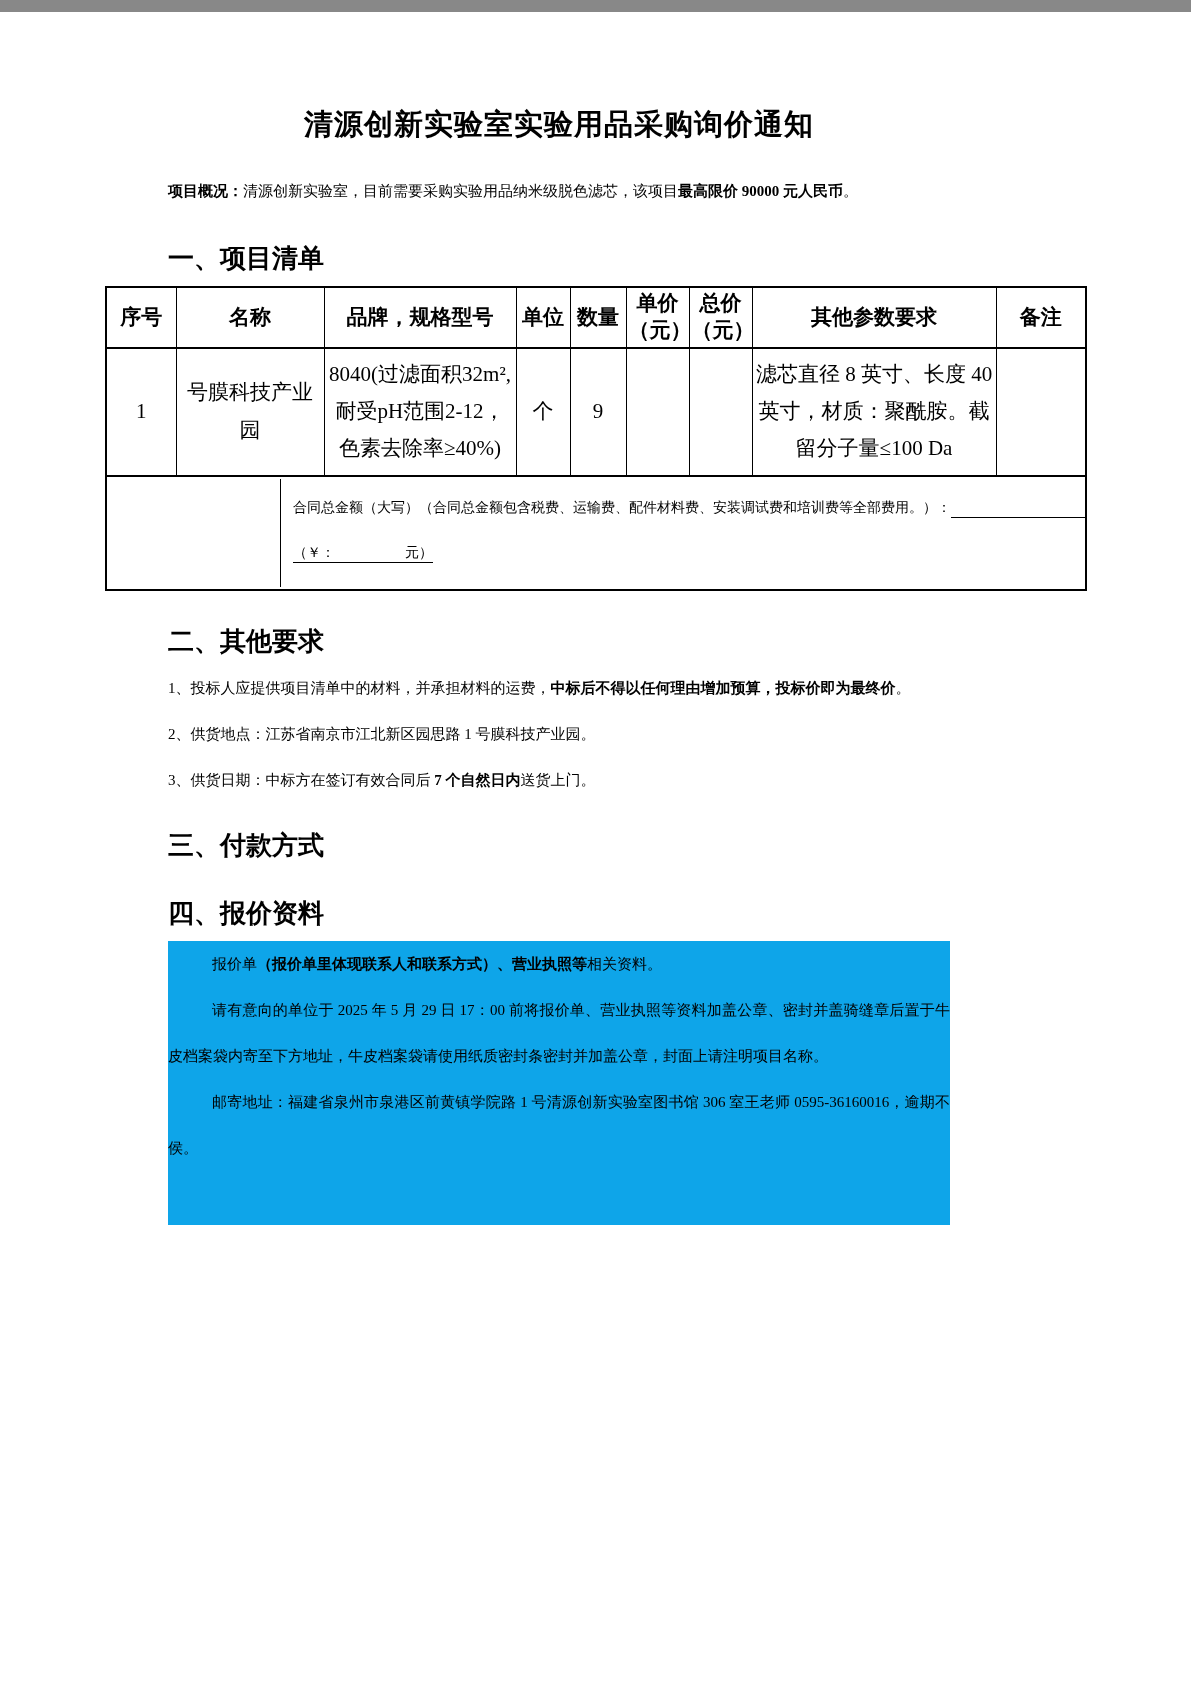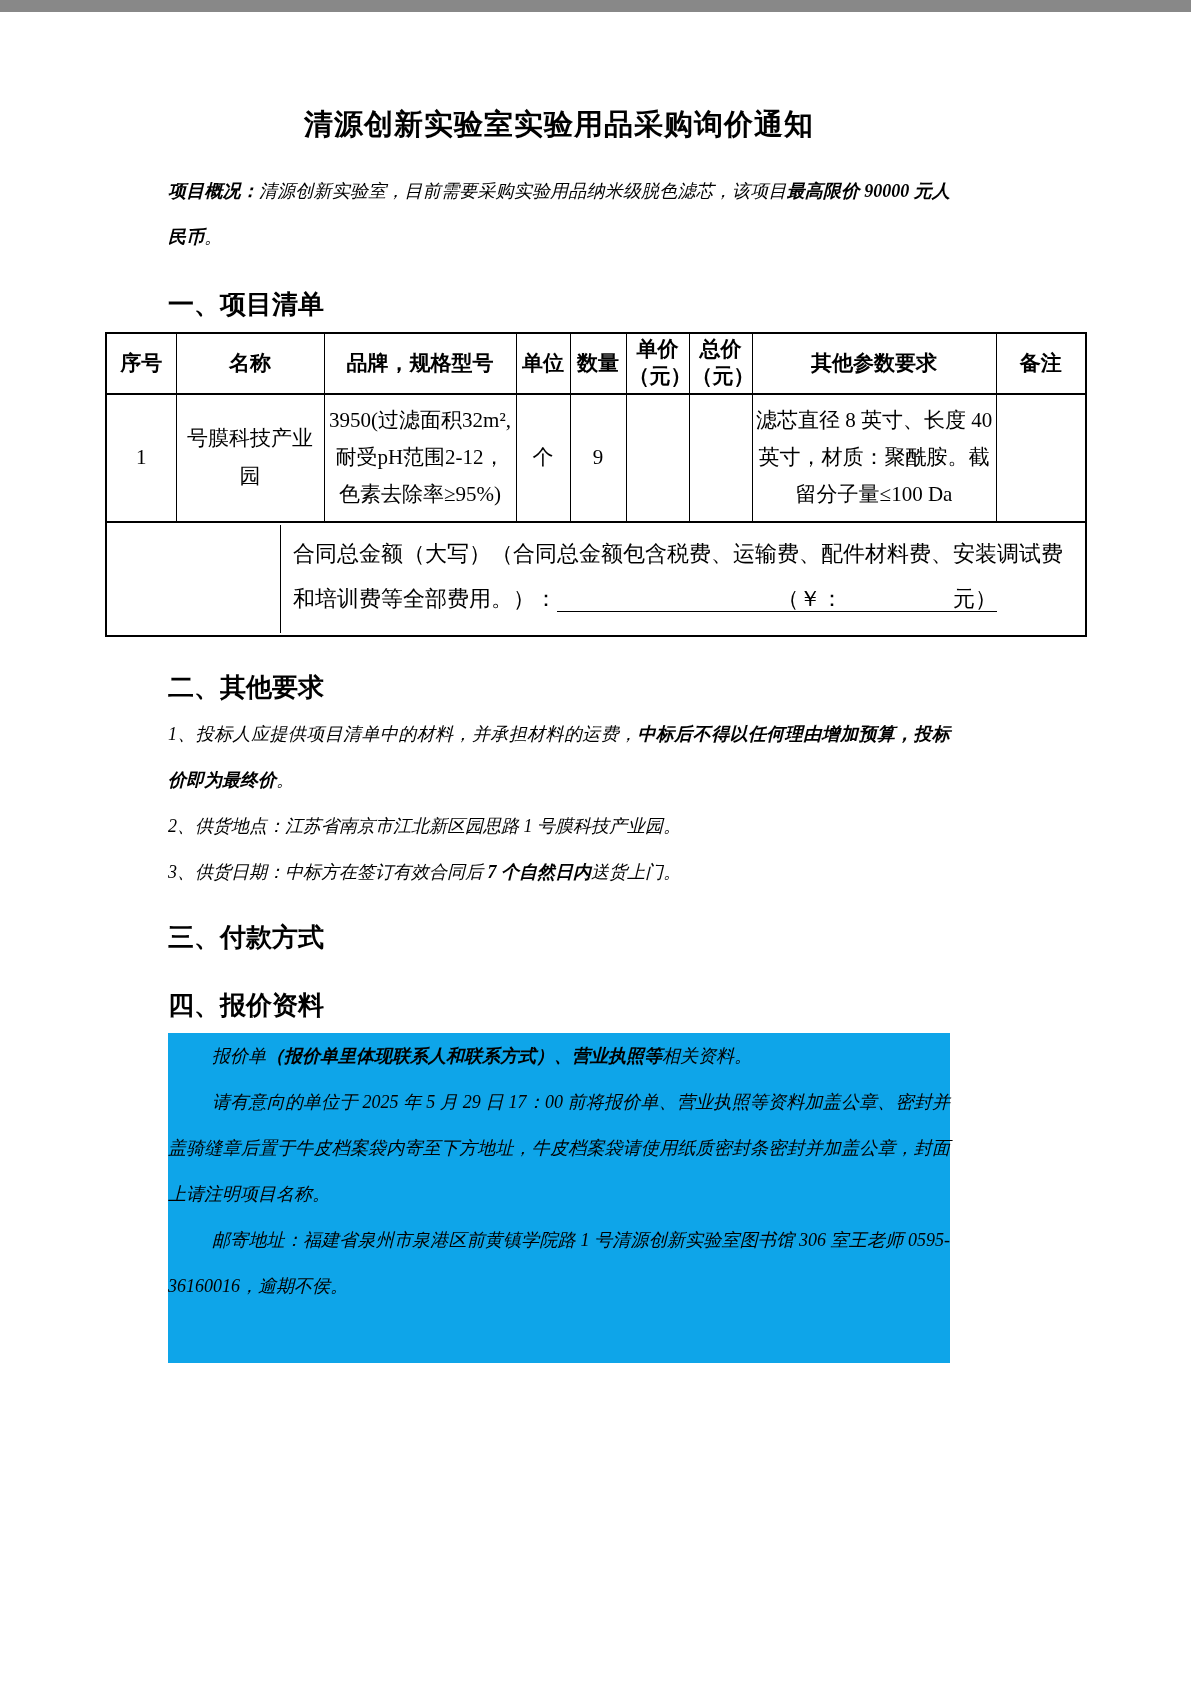--- a/index.html
+++ b/index.html
@@ -12,21 +12,21 @@
     font-family:"Liberation Serif","DejaVu Serif",serif;
     box-sizing:border-box;
     padding-top:94px;
     overflow:hidden;
   }
   .text-col{width:782px;margin-left:168px;}
   .title{
     font-size:29px;line-height:36px;font-weight:bold;
     text-align:center;margin:0 0 26px 0;letter-spacing:1px;
   }
-  .para{font-size:18px;line-height:46px;text-align:justify;margin:0;font-style:italic;}
+  .para{font-size:15px;line-height:46px;text-align:justify;margin:0;}
   .indent{text-indent:44px;}
   .hd{font-size:26px;line-height:46px;font-weight:bold;margin:0;}
   .hd.s1{margin-top:22px;}
   .hd.s2{margin-top:28px;}
   .hd.s3{margin-top:20px;}
   .hd.s4{margin-top:22px;}
   .b{font-weight:bold;}
   .u{text-decoration:underline;text-underline-offset:5px;text-decoration-thickness:1px;}
 
   .table-wrap{margin-left:105px;margin-top:4px;}
@@ -41,21 +41,21 @@
   table.items th{
     border-bottom:2px solid #000;height:52px;line-height:1.3;
     white-space:pre-line;font-weight:bold;
   }
   tr.data td{height:122px;line-height:1.78;border-bottom:2px solid #000;}
   td.spec{text-align:left;padding:2px;}
   td.params{padding:2px;}
   td.footer-cell{padding:0;}
   .footrow{display:flex;align-items:center;min-height:84px;}
   .fspacer{flex:0 0 171px;align-self:stretch;border-right:1px solid #000;}
-  .fcontent{flex:1;padding:6px 10px 12px 12px;line-height:45px;font-size:22px;text-align:left;}
+  .fcontent{flex:1;padding:6px 10px 12px 12px;line-height:45px;font-size:14px;text-align:left;}
 
   .gray-block{
     margin-top:4px;background:#0ea5e9;padding:0 0 54px 0;
   }
 </style>
 </head>
 <body>
 
 <div class="page">
 
@@ -90,21 +90,21 @@
         <th>单价
 （元）</th>
         <th>总价
 （元）</th>
         <th>其他参数要求</th>
         <th>备注</th>
       </tr>
       <tr class="data">
         <td>1</td>
         <td>号膜科技产业园</td>
-        <td class="spec">3950(过滤面积32m²,耐受pH范围2-12，色素去除率≥95%)</td>
+        <td class="spec">8040(过滤面积32m²,耐受pH范围2-12，色素去除率≥40%)</td>
         <td>个</td>
         <td>9</td>
         <td></td>
         <td></td>
         <td class="params">滤芯直径 8 英寸、长度 40 英寸，材质：聚酰胺。截留分子量≤100 Da</td>
         <td></td>
       </tr>
       <tr>
         <td class="footer-cell" colspan="9">
           <div class="footrow">

